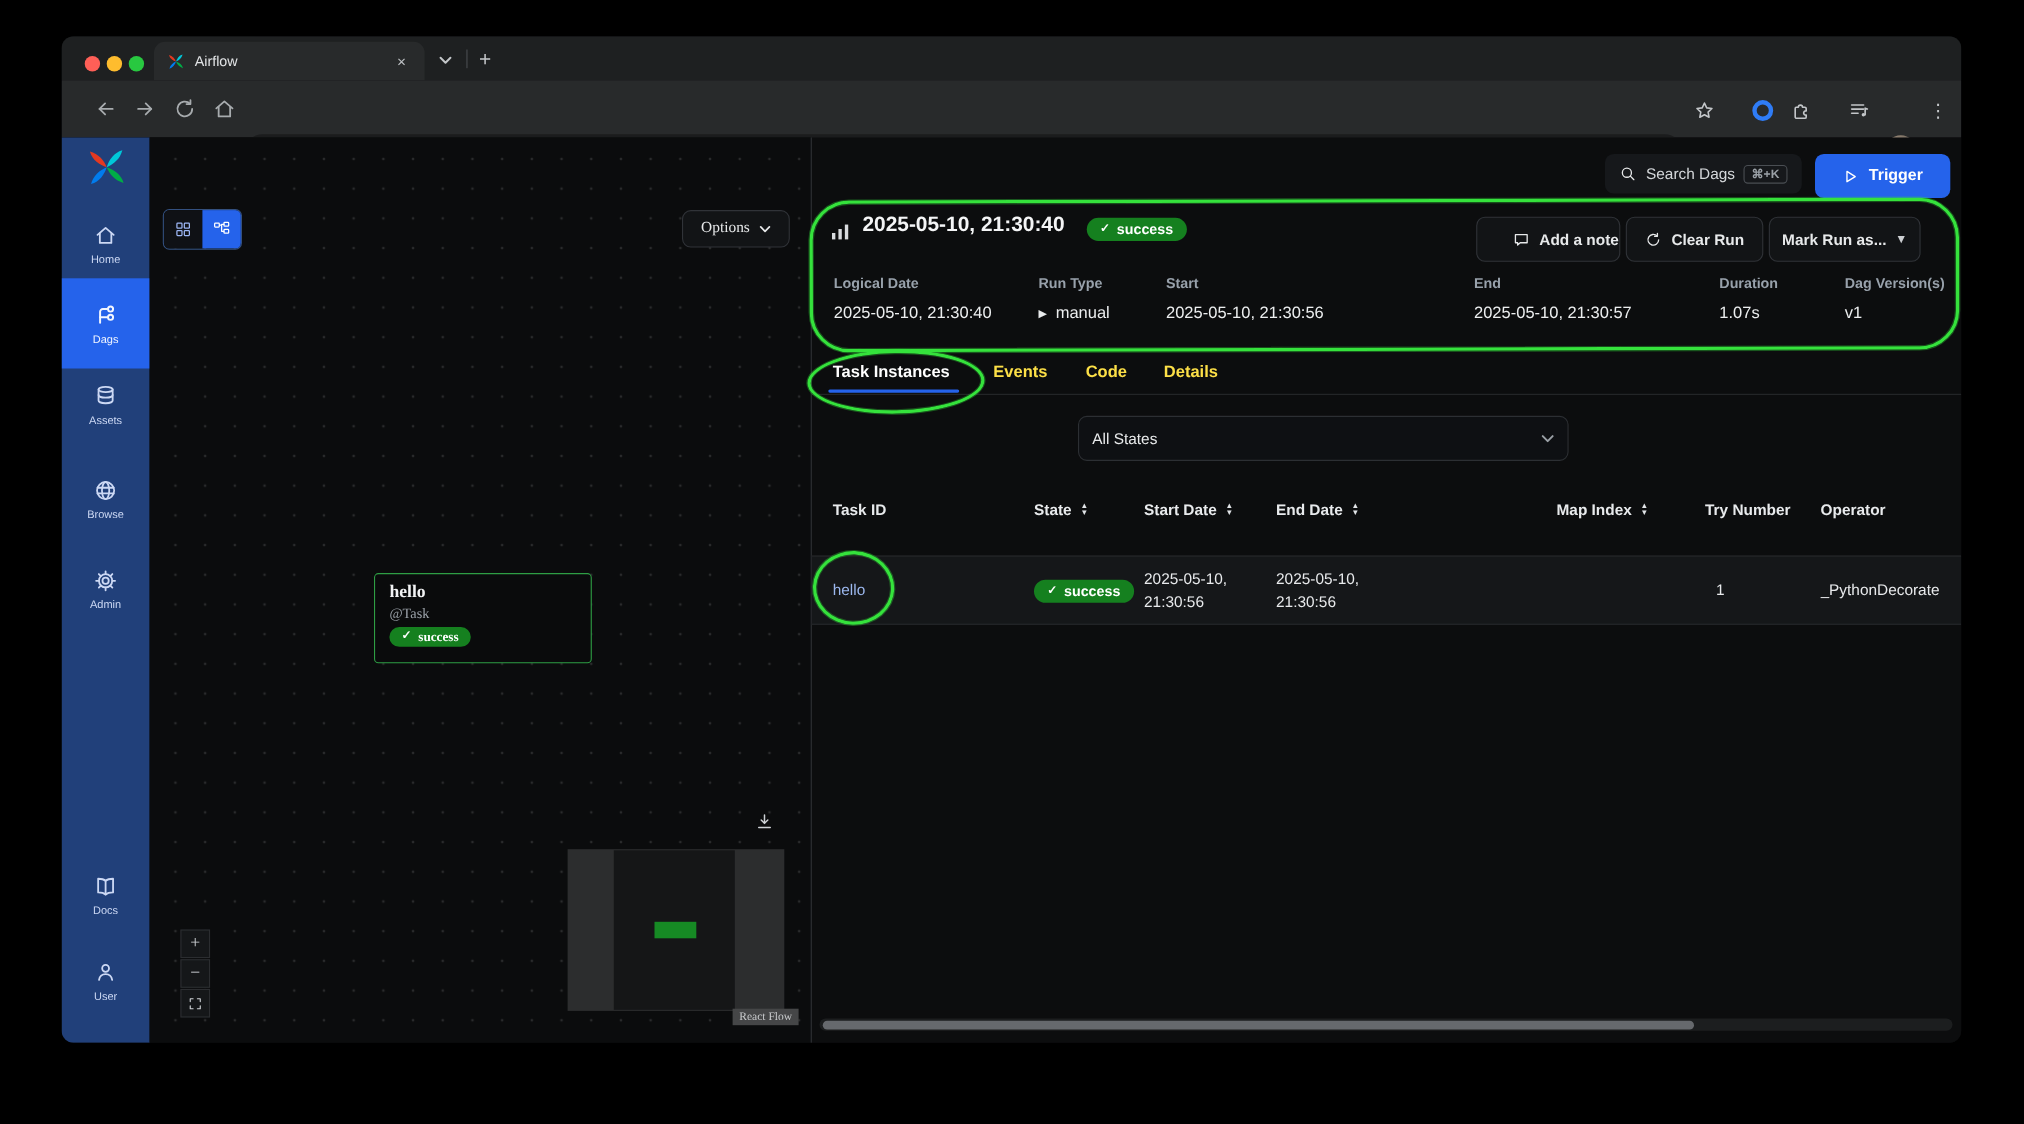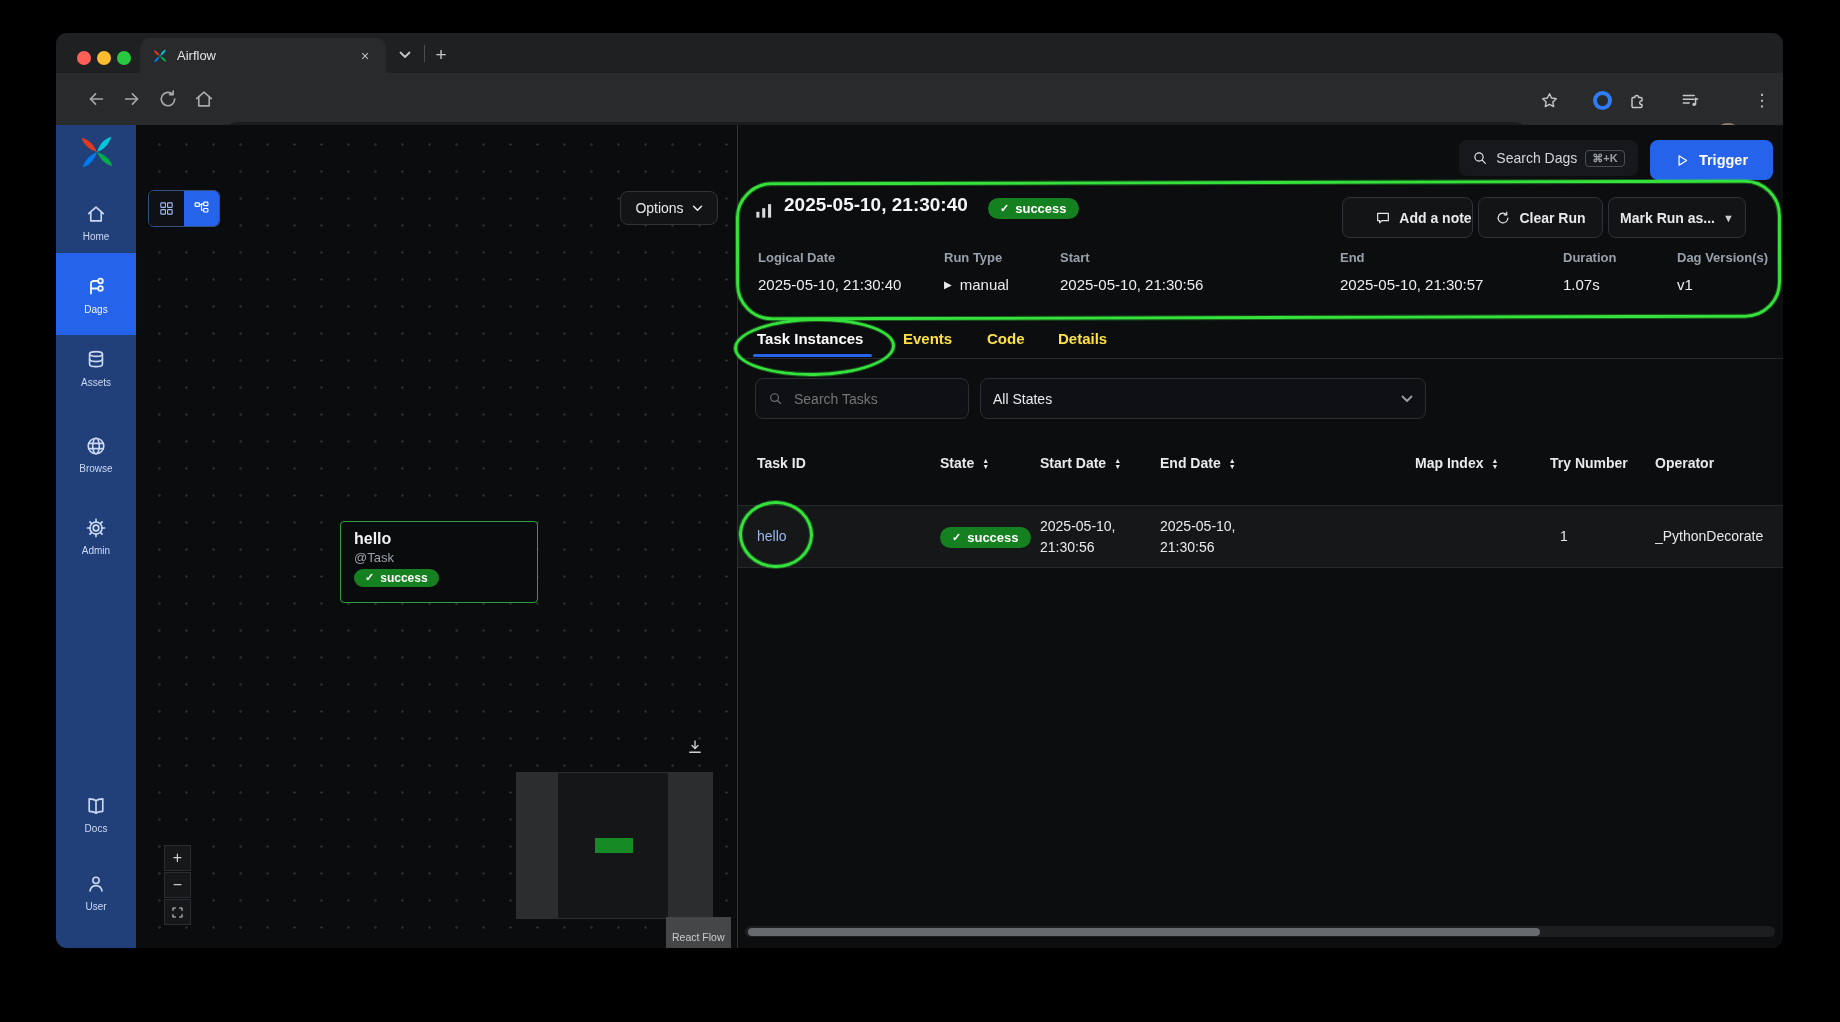--- a/index.html
+++ b/index.html
@@ -35,33 +35,33 @@
   .hdr-lbl{font-size:11px;font-weight:700;color:#98a1ab;}
   .toggle{position:absolute;width:38px;height:20px;border-radius:999px;background:#2563eb;}
   .toggle .knob{position:absolute;right:3px;top:3px;width:14px;height:14px;border-radius:50%;background:#fff;}
   .btn-dark{display:flex;align-items:center;justify-content:center;gap:8px;background:#121416;border:1px solid #303338;border-radius:8px;color:#e7e9ea;font-size:14px;font-weight:600;box-sizing:border-box;}
   .btn-blue{display:flex;align-items:center;justify-content:center;gap:9px;background:#2563eb;border-radius:8px;color:#fff;font-size:14.5px;font-weight:600;box-sizing:border-box;}
   .kbd{border:1px solid #4a4e53;border-radius:4px;padding:1px 6px;font-size:11px;color:#9aa0a6;}
   .pill{display:inline-flex;align-items:center;gap:6px;background:#15801f;color:#fff;border-radius:999px;font-size:13px;font-weight:600;padding:4px 12px;line-height:1;}
   .pill .chk{font-size:11px;}
 
   
-  .graph{position:absolute;left:80px;top:0;width:601px;height:823px;background:#0b0c0d;background-image:radial-gradient(circle,#2a2b2c 1.1px,transparent 1.5px);background-size:27px 27px;background-position:10px 6px;}
+  .graph{position:absolute;left:80px;top:0;width:601px;height:823px;background:#0b0c0d;background-image:radial-gradient(circle,#2a2b2c 1.1px,transparent 1.5px);background-size:27px 27px;background-position:10px 6px;font-family:Liberation Serif, serif;}
   .vdiv{position:absolute;left:681px;top:0;width:1px;height:823px;background:#303236;}
   .seg{position:absolute;left:12px;top:65px;display:flex;border:1px solid #33507f;border-radius:6px;overflow:hidden;}
   .seg .b{width:35px;height:35px;display:flex;align-items:center;justify-content:center;}
   .seg .grid-b{background:#0f1115;color:#9db7f5;}
   .seg .graph-b{background:#2563eb;color:#fff;}
   .node{position:absolute;left:204px;top:396px;width:198px;height:82px;box-sizing:border-box;background:#0a0b0c;border:1.5px solid #2e9e44;border-radius:4px;padding:8px 13px;}
   .zoomctl{position:absolute;left:28px;top:720px;width:27px;display:flex;flex-direction:column;gap:1px;}
   .zoomctl .b{width:27px;height:26px;background:#151719;border:1px solid #2b2d30;box-sizing:border-box;color:#cfd2d6;display:flex;align-items:center;justify-content:center;font-size:16px;}
   .minimap{position:absolute;left:380px;top:647px;width:197px;height:147px;background:#2c2d2e;}
   .mm-view{position:absolute;left:42px;top:1px;width:110px;height:145px;background:#151617;}
   .mm-node{position:absolute;left:79px;top:66px;width:38px;height:15px;background:#168a24;}
-  .rf-label{position:absolute;left:530px;top:792px;background:#454647;color:#c9cbcd;font-size:10.5px;padding:14px 6px;}
+  .rf-label{position:absolute;left:530px;top:792px;background:#454647;color:#c9cbcd;font-size:10.5px;padding:2px 6px;}
 
   
   .meta-lbl{font-size:13px;font-weight:700;color:#98a1ab;}
   .meta-val{font-size:15px;color:#eceeef;}
   .dtab{position:absolute;font-size:15px;font-weight:700;color:#fde047;}
   .dtab.active{color:#fff;}
   .input-dark{position:absolute;display:flex;align-items:center;background:#0e1013;border:1px solid #2c2f33;border-radius:8px;box-sizing:border-box;color:#6f767f;gap:9px;padding:0 12px;}
   .cols{display:grid;grid-template-columns:183px 100px 120px 255px 135px 105px 1fr;align-items:center;}
   .thead{position:absolute;left:701px;top:320px;width:1007px;height:35px;color:#e8eaec;font-size:14px;font-weight:700;}
   .sort{display:inline-flex;flex-direction:column;margin-left:8px;font-size:7px;line-height:5.5px;color:#e2e5e8;vertical-align:middle;}
@@ -400,27 +400,20 @@
       <div class="abs meta-lbl" style="left:1621px;top:125px;">Dag Version(s)</div>
       <div class="abs meta-val" style="left:1621px;top:151px;">v1</div>
 
       <div class="dtab active" style="left:701px;top:205px;">Task Instances</div>
       <div class="dtab" style="left:847px;top:205px;">Events</div>
       <div class="dtab" style="left:931px;top:205px;">Code</div>
       <div class="dtab" style="left:1002px;top:205px;">Details</div>
       <div class="abs" style="left:697px;top:229px;width:119px;height:3px;background:#2563eb;border-radius:2px;"></div>
       <div class="abs" style="left:682px;top:233px;width:1045px;height:1px;background:#26282b;"></div>
 
-      <div class="input-dark" style="left:699px;top:253px;width:214px;height:41px;">
-        <svg width="15" height="15" viewBox="0 0 24 24" class="svgi">
-            <circle cx="10.5" cy="10.5" r="6.2"></circle>
-            <path d="M15.2 15.2 20 20"></path>
-          </svg>
-        <input style="background: none; border: none; outline: none; color: rgb(201, 204, 208); font-size: 14px; font-family: inherit; width: 150px;" placeholder="Search Tasks">
-      </div>
       <div class="input-dark" style="left:924px;top:253px;width:446px;height:41px;color:#e9ebec;justify-content:space-between;">
         <span style="font-size:14px;">All States</span>
         <svg width="12" height="8" viewBox="0 0 12 8" class="svgi" style="color:#9aa0a6;">
             <path d="M1.5 1.5 6 6l4.5-4.5"></path>
           </svg>
       </div>
 
       <div class="thead cols">
         <div><span>Task ID</span></div>
         <div><span>State</span><span class="sort">

